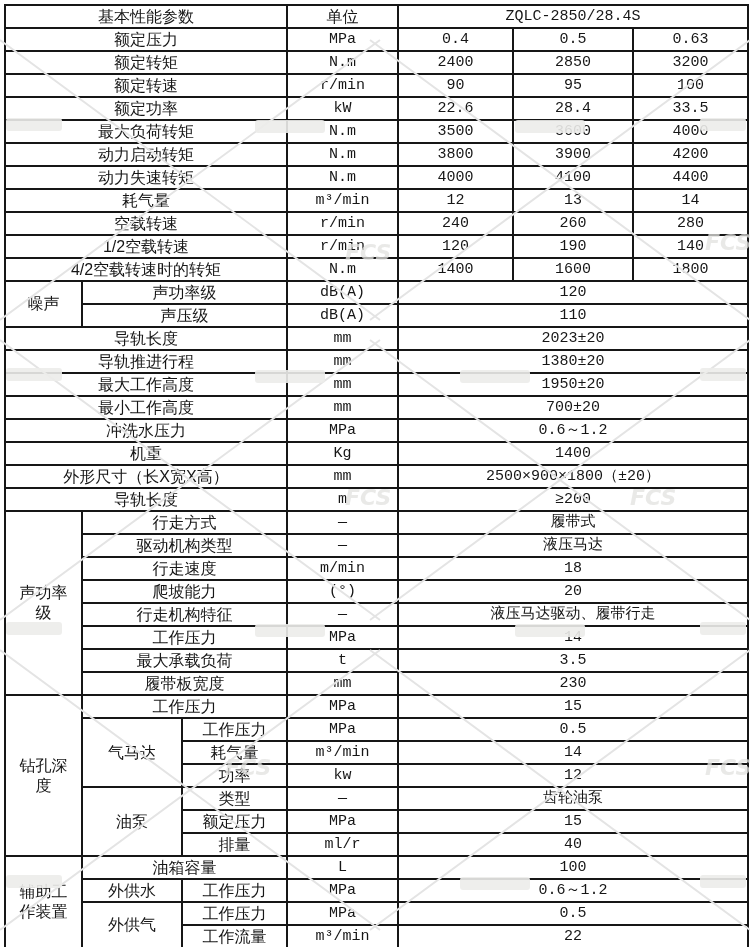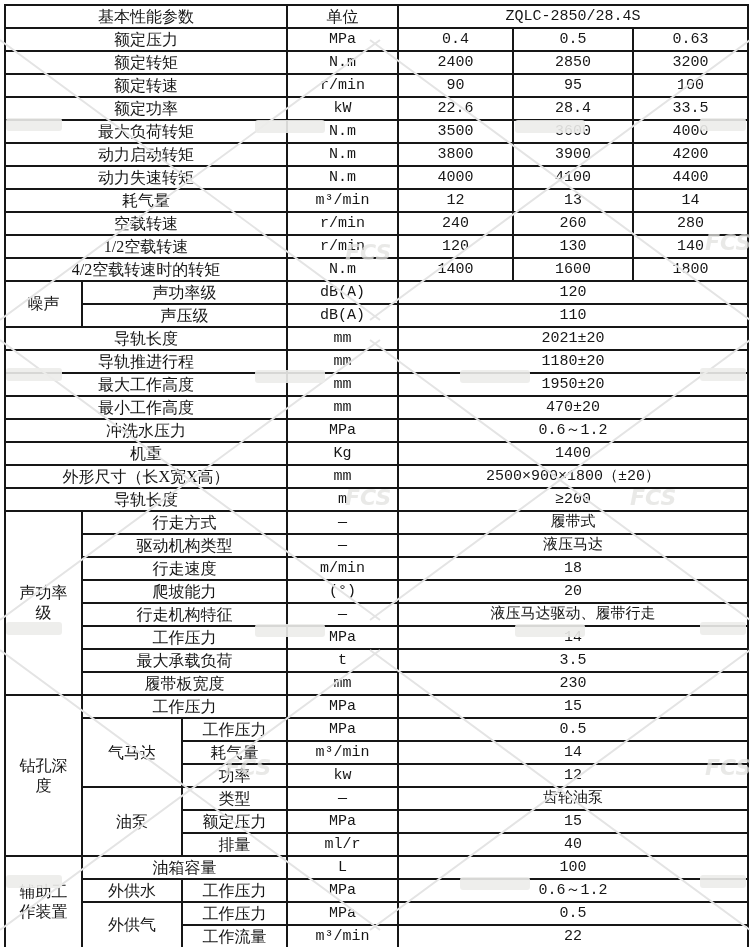--- a/index.html
+++ b/index.html
@@ -12,21 +12,21 @@
     border-collapse:collapse;table-layout:fixed;
     position:absolute;left:4px;top:4px;z-index:1;
   }
   td{
     border:2px solid #161616;
     text-align:center;vertical-align:middle;
     height:21px;line-height:20px;
     padding:0 2px;font-size:15px;
     overflow:hidden;white-space:nowrap;
   }
-  td.cn{font-family:Liberation Serif, serif;font-size:16px;}
+  td.cn{font-family:Liberation Sans, sans-serif;font-size:16px;}
   td.group{
     font-family:"DejaVu Sans","Liberation Sans",sans-serif;font-size:16px;
     white-space:normal;line-height:20px;padding:0 6px;
   }
   td.unit,td.val{font-family:"Liberation Mono","DejaVu Sans Mono",monospace;font-size:15px;}
   .wm-line{stroke:#e4e4e4;stroke-width:2;}
   .wm-fcs{fill:#e2e2e0;font-family:"DejaVu Sans",sans-serif;font-weight:bold;font-style:italic;font-size:22px;opacity:.75;}
   .wm-blob{fill:#ececea;opacity:.9;}
 </style>
 </head>
@@ -110,21 +110,21 @@
       <td class="cn" colspan="3">空载转速</td>
       <td class="unit">r/min</td>
       <td class="val">240</td>
       <td class="val">260</td>
       <td class="val">280</td>
     </tr>
     <tr>
       <td class="cn" colspan="3">1/2空载转速</td>
       <td class="unit">r/min</td>
       <td class="val">120</td>
-      <td class="val">130</td>
+      <td class="val">190</td>
       <td class="val">140</td>
     </tr>
     <tr>
       <td class="cn" colspan="3">4/2空载转速时的转矩</td>
       <td class="unit">N.m</td>
       <td class="val">1400</td>
       <td class="val">1600</td>
       <td class="val">1800</td>
     </tr>
 
@@ -136,36 +136,36 @@
     </tr>
     <tr>
       <td class="cn" colspan="2">声压级</td>
       <td class="unit">dB(A)</td>
       <td class="val" colspan="3">110</td>
     </tr>
 
     <tr>
       <td class="cn" colspan="3">导轨长度</td>
       <td class="unit">mm</td>
-      <td class="val" colspan="3">2021±20</td>
+      <td class="val" colspan="3">2023±20</td>
     </tr>
     <tr>
       <td class="cn" colspan="3">导轨推进行程</td>
       <td class="unit">mm</td>
-      <td class="val" colspan="3">1180±20</td>
+      <td class="val" colspan="3">1380±20</td>
     </tr>
     <tr>
       <td class="cn" colspan="3">最大工作高度</td>
       <td class="unit">mm</td>
       <td class="val" colspan="3">1950±20</td>
     </tr>
     <tr>
       <td class="cn" colspan="3">最小工作高度</td>
       <td class="unit">mm</td>
-      <td class="val" colspan="3">470±20</td>
+      <td class="val" colspan="3">700±20</td>
     </tr>
     <tr>
       <td class="cn" colspan="3">冲洗水压力</td>
       <td class="unit">MPa</td>
       <td class="val" colspan="3">0.6～1.2</td>
     </tr>
     <tr>
       <td class="cn" colspan="3">机重</td>
       <td class="unit">Kg</td>
       <td class="val" colspan="3">1400</td>

